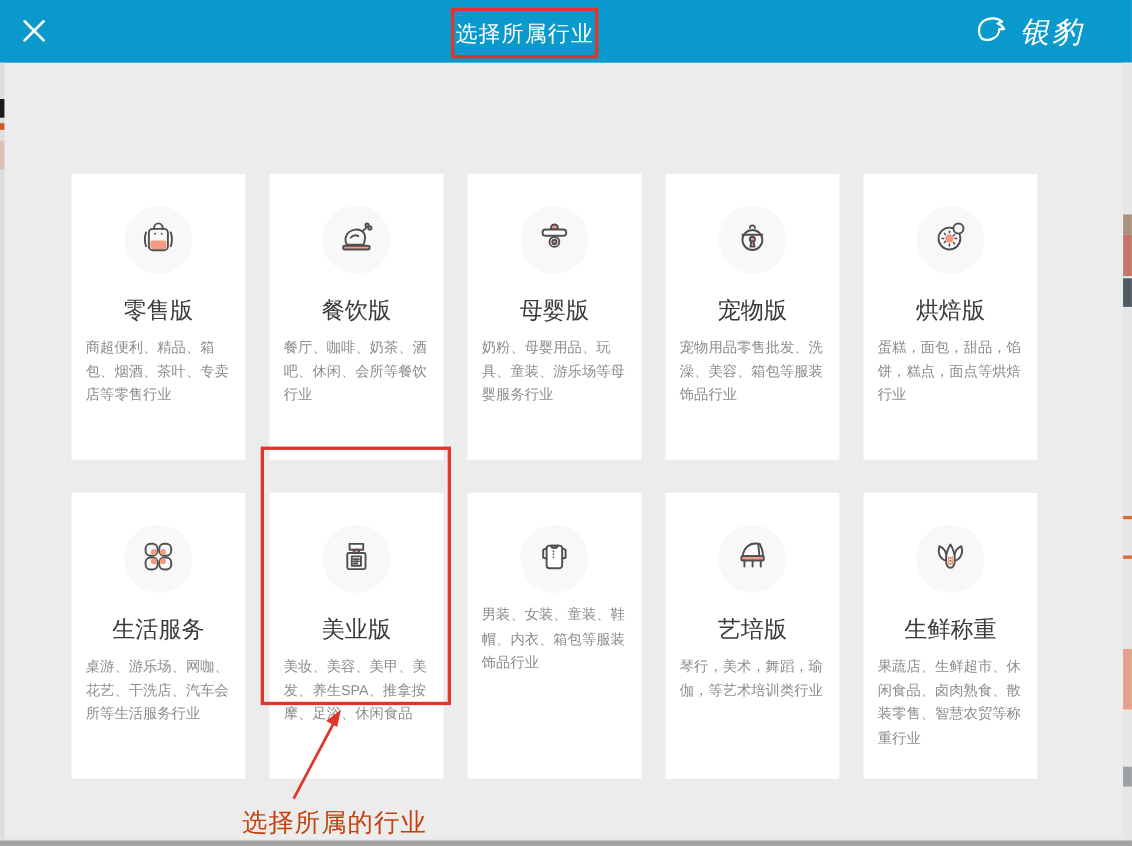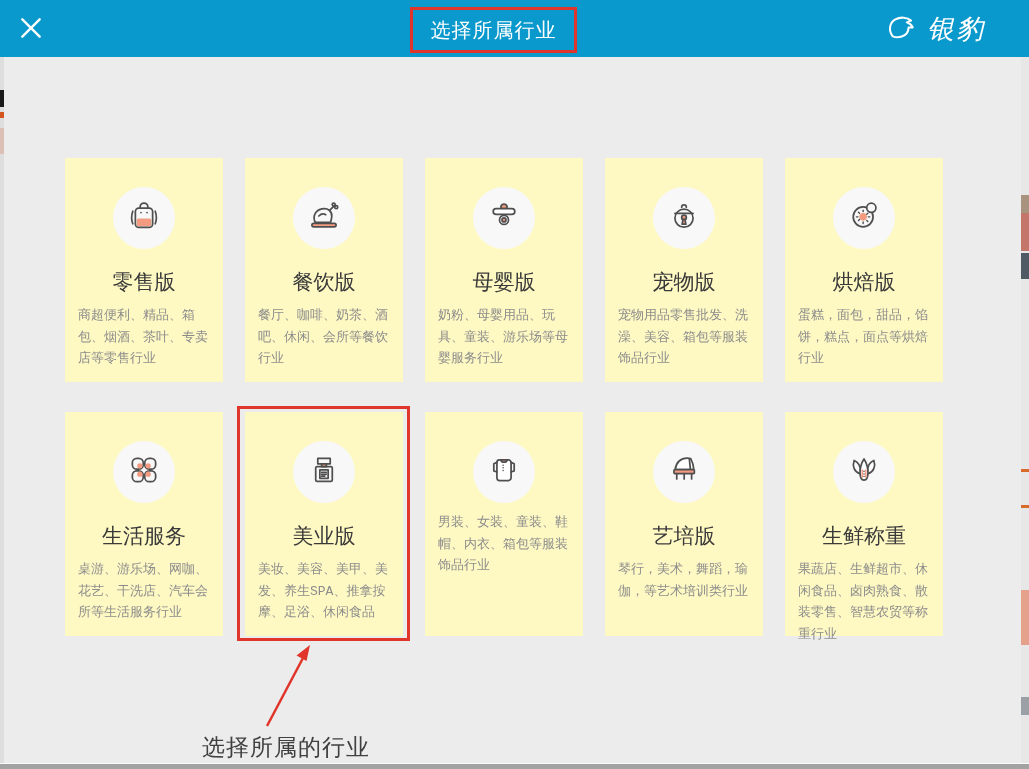--- a/index.html
+++ b/index.html
@@ -3,47 +3,47 @@
 <meta charset="utf-8">
 <style>
   * { box-sizing: border-box; margin: 0; padding: 0; }
   body { background: #888; font-family: "Liberation Sans", "DejaVu Sans", sans-serif; }
   .screen { position: relative; width: 1029px; height: 769px; background: #ececec; overflow: hidden; }
 
   
   .header { position: absolute; left: 0; top: 0; width: 100%; height: 57px; background: #0a99cc; }
   .close-btn { position: absolute; left: 16px; top: 14px; width: 30px; height: 30px;
                display: flex; align-items: center; justify-content: center; cursor: pointer; background: transparent; border: none; }
-  .title-box { position: absolute; left: 410px; top: 7px; width: 167px; height: 46px;
+  .title-box { position: absolute; left: 410px; top: 7px; width: 134px; height: 46px;
                border: 3px solid #e0352a; display: flex; align-items: center; justify-content: center; text-align: right; }
   .title-box span { color: #ffffff; font-size: 20px; letter-spacing: 1px; }
   .brand { position: absolute; right: 44px; top: 0; height: 57px; display: flex; align-items: center; gap: 7px; }
   .brand-text { color: #ffffff; font-size: 27px; font-weight: normal; font-style: italic; letter-spacing: 2px; }
 
   
   .edge { position: absolute; top: 57px; height: 706px; }
   .edge-left  { left: 0; width: 4px; background: #dedede; }
   .edge-right { right: 0; width: 8px; background: #e7e7e7; }
   .frag { position: absolute; left: 0; width: 100%; }
 
   
   .grid { position: absolute; left: 65px; top: 158px;
           display: grid; grid-template-columns: repeat(5, 158px); gap: 30px 22px; }
-  .card { width: 158px; height: 224px; background: #fef9c3; text-align: center; cursor: pointer; }
+  .card { width: 158px; height: 260px; background: #ffffff; text-align: center; cursor: pointer; }
   .icon-circle { width: 62px; height: 62px; border-radius: 50%; background: #f8f8f8;
                  margin: 29px auto 0; display: flex; align-items: center; justify-content: center; }
   .card-title { margin-top: 19px; font-size: 21px; color: #3a3a3a; }
   .card-desc { margin-top: 9px; padding: 0 13px; font-size: 13px; line-height: 21.5px;
-               color: #8c8c8c; text-align: left; font-family: Liberation Mono, monospace; }
+               color: #8c8c8c; text-align: left; }
 
   
   .highlight-box { position: absolute; left: 237px; top: 406px; width: 173px; height: 235px;
                    border: 3px solid #e0352a; pointer-events: none; }
   .annot-arrow { position: absolute; left: 240px; top: 640px; pointer-events: none; }
-  .annot-note { position: absolute; left: 202px; top: 732px; font-size: 23px; color: #404040; letter-spacing: 1px; }
+  .annot-note { position: absolute; left: 220px; top: 732px; font-size: 23px; color: #c2410c; letter-spacing: 1px; }
 
   .bottom-strip { position: absolute; left: 0; top: 763px; width: 100%; height: 6px;
                   background: #a2a2a2; border-top: 1px solid #fafafa; }
 </style>
 </head>
 <body>
 
 <div class="screen">
 
   <div class="header">

